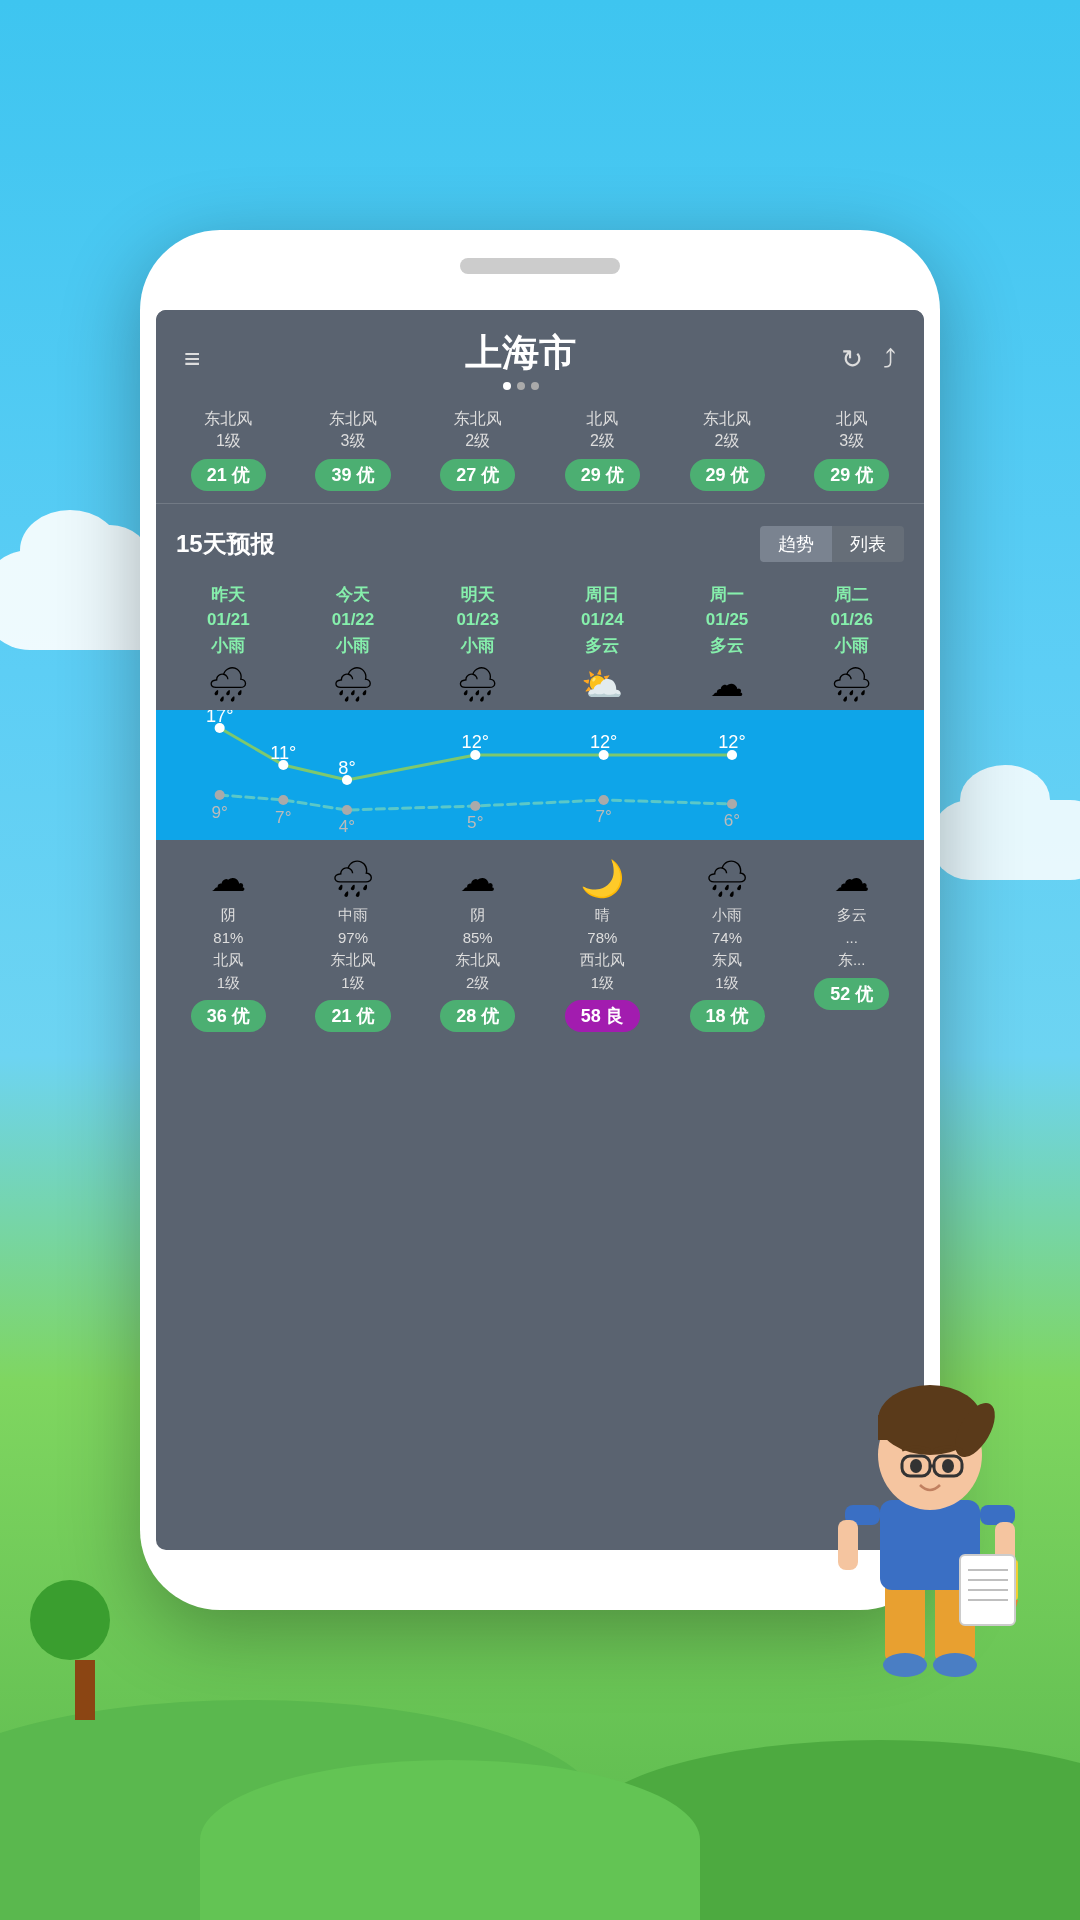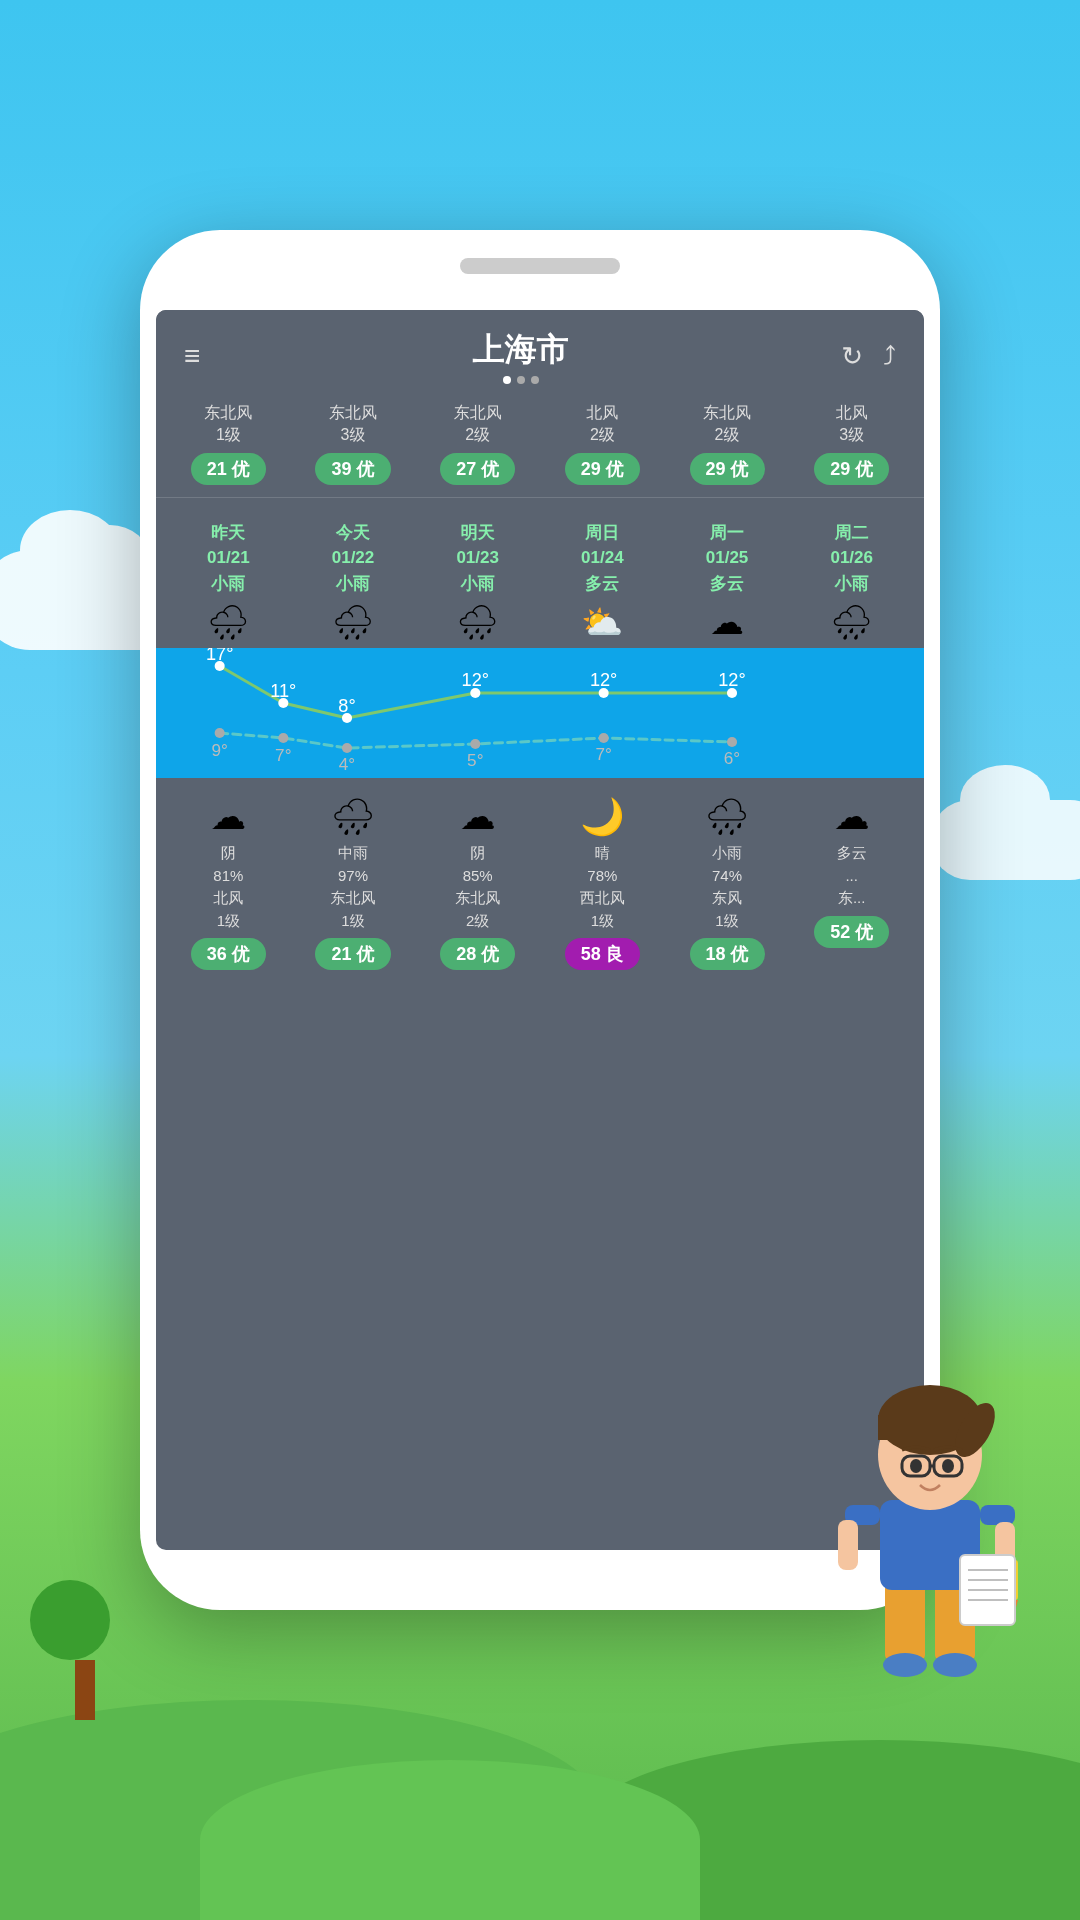--- a/index.html
+++ b/index.html
@@ -67,21 +67,21 @@
     }
     .header-icon {
       color: #ddd;
       font-size: 28px;
     }
     .header-center {
       text-align: center;
     }
     .header-city {
       color: white;
-      font-size: 32px;
+      font-size: 37px;
       font-weight: bold;
     }
     .header-dots {
       display: flex;
       justify-content: center;
       gap: 6px;
       margin-top: 4px;
     }
     .dot {
       width: 8px;
@@ -394,20 +394,27 @@
         <div class="aqi-badge">29 优</div>
       </div>
       <div class="wind-item">
         <div class="wind-text">北风<br>3级</div>
         <div class="aqi-badge">29 优</div>
       </div>
     </div>
 
     <div class="divider"></div>
 
+    <div class="forecast-header">
+      <span class="forecast-title">15天预报</span>
+      <div class="forecast-tabs">
+        <div class="forecast-tab">趋势</div>
+        <div class="forecast-tab">列表</div>
+      </div>
+    </div>
 
     <div class="days-row">
       <div class="day-col">
         <div class="day-label">昨天<br>01/21<br>小雨</div>
         <div class="day-weather-icon">🌧</div>
       </div>
       <div class="day-col">
         <div class="day-label">今天<br>01/22<br>小雨</div>
         <div class="day-weather-icon">🌧</div>
       </div>

